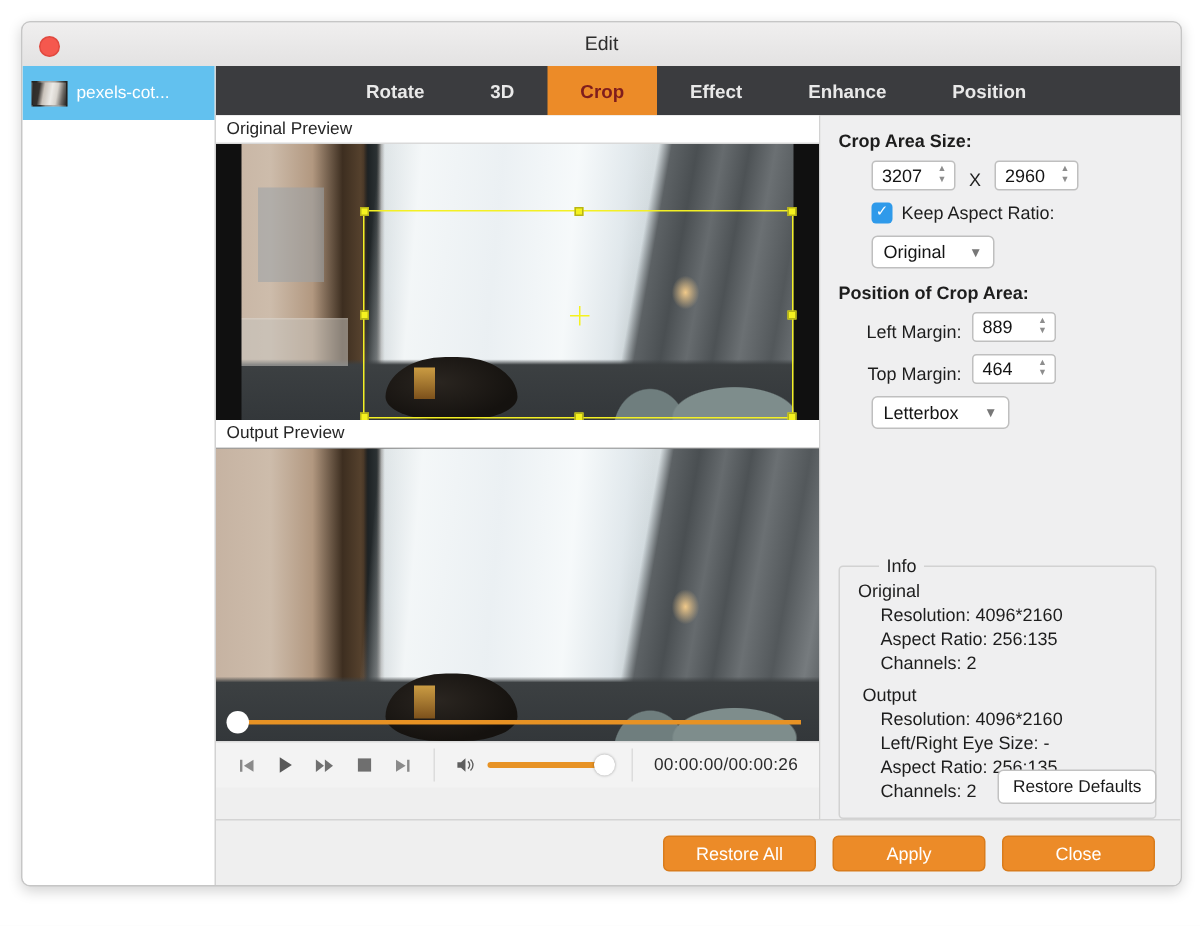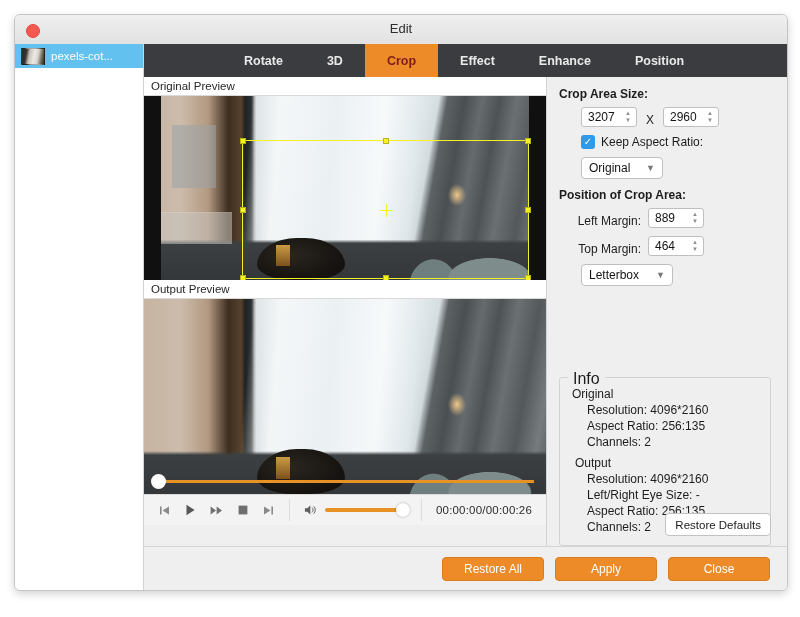--- a/index.html
+++ b/index.html
@@ -67,21 +67,21 @@
     width: 128px;
     background: #ffffff;
     border-right: 1px solid #d2d2d2;
     flex: none;
     padding-top: 0;
   }
   .file-item {
     display: flex;
     align-items: center;
     gap: 6px;
-    height: 24px;
+    height: 36px;
     padding: 0 6px;
     background: #62c1ef;
     color: #ffffff;
     font-size: 11.5px;
     white-space: nowrap;
     overflow: hidden;
   }
   .thumb {
     width: 22px;
     height: 15px;
@@ -435,24 +435,24 @@
     right: 16px;
     top: 300px;
     border: 1px solid #d2d2d2;
     border-radius: 3px;
     padding: 9px 10px 10px 10px;
     background: transparent;
   }
   .info-legend {
     position: absolute;
     top: -8px;
-    left: 8px;
+    left: 26px;
     background: #efeff0;
     padding: 0 5px;
-    font-size: 16px;
+    font-size: 12px;
     color: #1d1d1d;
   }
   .info-head {
     font-size: 12px;
     color: #1d1d1d;
     margin: 0 0 1px 2px;
   }
   .info-head.second { margin-top: 6px; margin-left: 5px; }
   .info-line {
     font-size: 12px;

